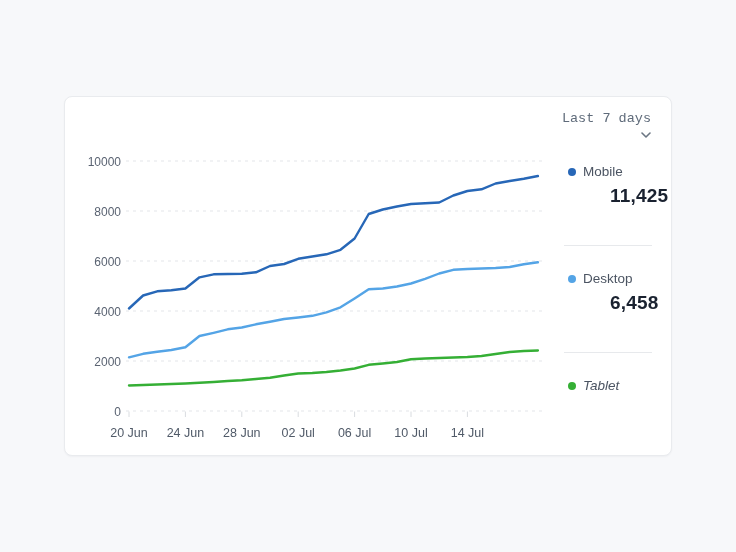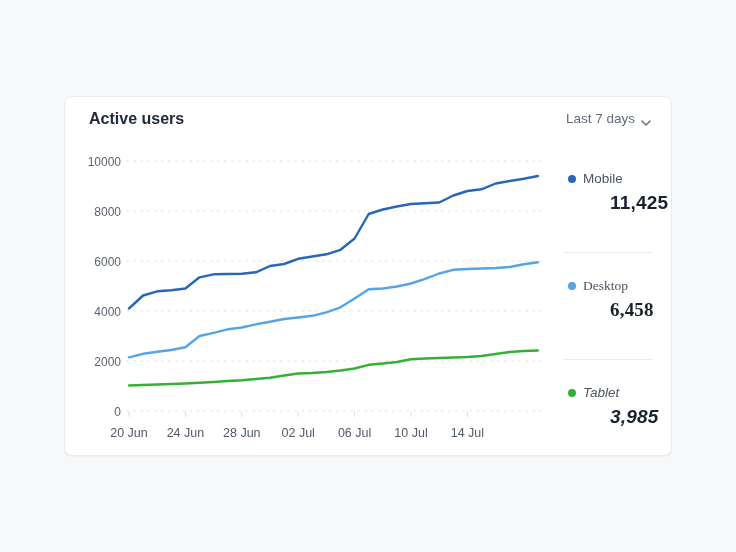--- a/index.html
+++ b/index.html
@@ -30,36 +30,37 @@
     position: absolute;
     right: 20px; top: 14px;
     display: flex;
     align-items: flex-end;
     gap: 6px;
     font-size: 13.5px;
     color: #5f6b7a;
     cursor: pointer;
     background: none;
     border: none;
-    font-family: Liberation Sans, sans-serif;
+    font-family: Liberation Mono, monospace;
+    flex-direction: column;
   }
   .chart-svg {
     position: absolute;
     left: 14px; top: 54px;
   }
   .ytick { font-size: 12px; fill: #5a6372; }
   .xtick { font-size: 12.5px; fill: #505a68; }
   .legend {
     position: absolute;
-    left: 499px; top: 11px;
+    left: 499px; top: 4px;
     width: 88px; height: 100%;
   }
   .legend-item { position: absolute; left: 4px; width: 84px; }
   .legend-item.i0 { top: 62px; }
-  .legend-item.i1 { top: 169px; font-family: Liberation Serif, serif; }
+  .legend-item.i1 { top: 169px; }
   .legend-item.i2 { top: 276px; font-style: italic; }
   .legend-label-row {
     display: flex;
     align-items: center;
     gap: 7px;
     font-size: 13.5px;
     color: #4b5462;
     line-height: 18px;
   }
   .legend-dot {
@@ -81,21 +82,20 @@
     background: #e7e9ec;
   }
   .legend-divider.d0 { top: 144px; }
   .legend-divider.d1 { top: 251px; }
 </style>
 </head>
 <body>
 
 <div class="card">
 
-  <div class="card-title">Active users</div>
 
   <button class="range-dropdown">
     <span>Last 7 days</span>
     <svg width="10" height="6" viewBox="0 0 10 6">
       <path d="M1 1 L5 5 L9 1" fill="none" stroke="#6b7683" stroke-width="1.6" stroke-linecap="round" stroke-linejoin="round"></path>
     </svg>
   </button>
 
   <svg id="chart" class="chart-svg" width="480" height="300" viewBox="0 0 480 300">
       <line x1="47" x2="463" y1="260" y2="260" stroke="#e3e5e9" stroke-width="1" stroke-dasharray="3 4"></line>
@@ -149,17 +149,16 @@
       <div class="legend-value">6,458</div>
     </div>
 
     <div class="legend-divider d1"></div>
 
     <div class="legend-item i2">
       <div class="legend-label-row">
         <span class="legend-dot" style="background: rgb(53, 175, 53);"></span>
         <span>Tablet</span>
       </div>
-      <div class="legend-value">3,985</div>
     </div>
 
   </div>
 </div>
 
 </body></html>

